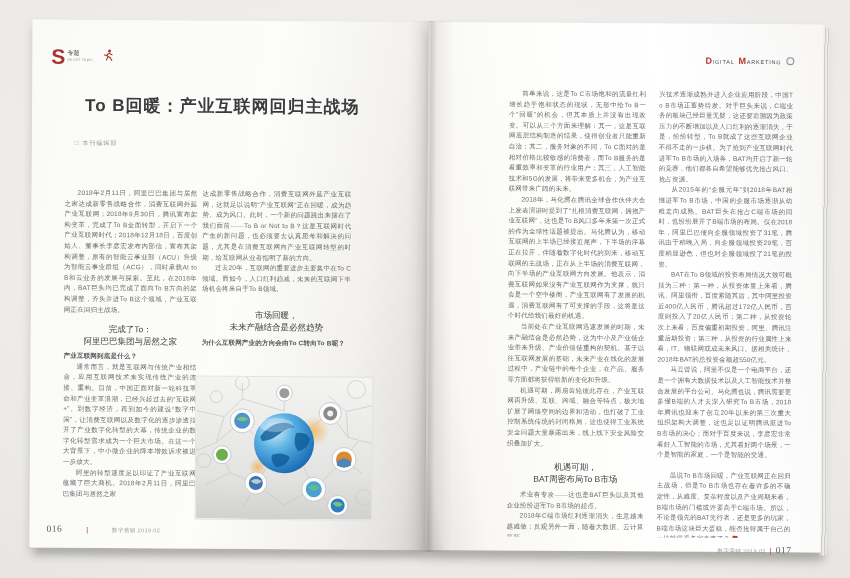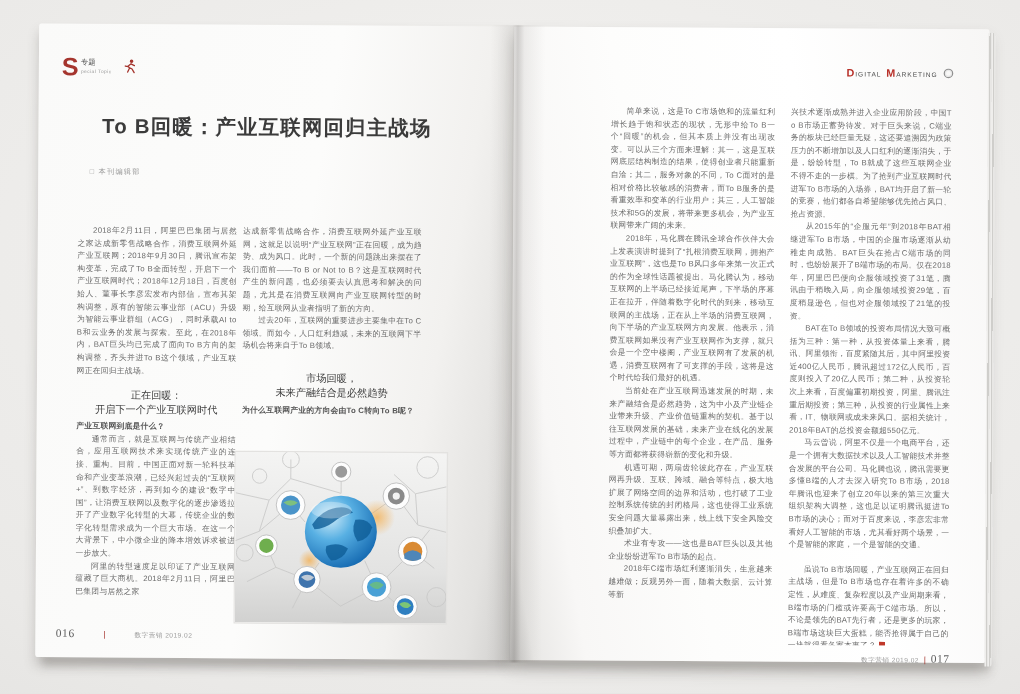--- a/index.html
+++ b/index.html
@@ -124,22 +124,22 @@
         </svg>
       </div>
 
       <h1 class="title">To B回暖：产业互联网回归主战场</h1>
       <div class="byline">□ 本刊编辑部</div>
 
       <div class="cols lcols">
         <div class="col lc1">
           <p class="body ind">2018年2月11日，阿里巴巴集团与居然之家达成新零售战略合作，消费互联网外延产业互联网；2018年9月30日，腾讯宣布架构变革，完成了To B全面转型，开启下一个产业互联网时代；2018年12月18日，百度创始人、董事长李彦宏发布内部信，宣布其架构调整，原有的智能云事业部（ACU）升级为智能云事业群组（ACG），同时承载AI to B和云业务的发展与探索。至此，在2018年内，BAT巨头均已完成了面向To B方向的架构调整，齐头并进To B这个领域，产业互联网正在回归主战场。</p>
           <div class="h2">
-            <span>正在回暖：</span>
-            <span>开启下一个产业互联网时代</span>
+            <span>完成了To：</span>
+            <span>阿里巴巴集团与居然之家</span>
           </div>
           <p class="body sub">产业互联网到底是什么？</p>
           <p class="body ind">通常而言，就是互联网与传统产业相结合，应用互联网技术来实现传统产业的连接、重构。目前，中国正面对新一轮科技革命和产业变革浪潮，已经兴起过去的“互联网+”、到数字经济，再到如今的建设“数字中国”，让消费互联网以及数字化的逐步渗透拉开了产业数字化转型的大幕，传统企业的数字化转型需求成为一个巨大市场。在这一个大背景下，中小微企业的降本增效诉求被进一步放大。</p>
           <p class="body ind">阿里的转型速度足以印证了产业互联网蕴藏了巨大商机。2018年2月11日，阿里巴巴集团与居然之家</p>
         </div>
         <div class="col lc2">
           <p class="body">达成新零售战略合作，消费互联网外延产业互联网，这就足以说明“产业互联网”正在回暖，成为趋势、成为风口。此时，一个新的问题跳出来摆在了我们面前——To B or Not to B？这是互联网时代产生的新问题，也必须要去认真思考和解决的问题，尤其是在消费互联网向产业互联网转型的时期，给互联网从业者指明了新的方向。</p>
           <p class="body ind">过去20年，互联网的重要进步主要集中在To C领域。而如今，人口红利趋减，未来的互联网下半场机会将来自于To B领域。</p>
           <div class="h2">
             <span>市场回暖，</span>
@@ -235,20 +235,24 @@
           <span class="rest">arketing</span>
         <span class="brand-circle"></span>
       </div>
 
       <div class="cols rcols">
         <div class="col rc1">
           <p class="body ind">简单来说，这是To C市场饱和的流量红利增长趋于饱和状态的现状，无形中给To B一个“回暖”的机会，但其本质上并没有出现改变。可以从三个方面来理解：其一，这是互联网底层结构制造的结果，使得创业者只能重新自洽；其二，服务对象的不同，To C面对的是相对价格比较敏感的消费者，而To B服务的是看重效率和变革的行业用户；其三，人工智能技术和5G的发展，将带来更多机会，为产业互联网带来广阔的未来。</p>
           <p class="body ind">2018年，马化腾在腾讯全球合作伙伴大会上发表演讲时提到了“扎根消费互联网，拥抱产业互联网”，这也是To B风口多年来第一次正式的作为全球性话题被提出。马化腾认为，移动互联网的上半场已经接近尾声，下半场的序幕正在拉开，伴随着数字化时代的到来，移动互联网的主战场，正在从上半场的消费互联网，向下半场的产业互联网方向发展。他表示，消费互联网如果没有产业互联网作为支撑，就只会是一个空中楼阁，产业互联网有了发展的机遇，消费互联网有了可支撑的手段，这将是这个时代给我们最好的机遇。</p>
           <p class="body ind">当前处在产业互联网迅速发展的时期，未来产融结合是必然趋势，这为中小及产业链企业带来升级、产业价值链重构的契机。基于以往互联网发展的基础，未来产业在线化的发展过程中，产业链中的每个企业，在产品、服务等方面都将获得崭新的变化和升级。</p>
           <p class="body ind">机遇可期，两扇齿轮彼此存在，产业互联网再升级、互联、跨域、融合等特点，极大地扩展了网络空间的边界和活动，也打破了工业控制系统传统的封闭格局，这也使得工业系统安全问题大量暴露出来，线上线下安全风险交织叠加扩大。</p>
+          <div class="h2">
+            <span>机遇可期，</span>
+            <span>BAT周密布局To B市场</span>
+          </div>
           <p class="body ind">术业有专攻——这也是BAT巨头以及其他企业纷纷进军To B市场的起点。</p>
           <p class="body ind">2018年C端市场红利逐渐消失，生意越来越难做；反观另外一面，随着大数据、云计算等新</p>
         </div>
         <div class="col rc2">
           <p class="body">兴技术逐渐成熟并进入企业应用阶段，中国To B市场正蓄势待发。对于巨头来说，C端业务的板块已经巨量无疑，这还要追溯因为政策压力的不断增加以及人口红利的逐渐消失，于是，纷纷转型，To B就成了这些互联网企业不得不走的一步棋。为了抢到产业互联网时代进军To B市场的入场券，BAT均开启了新一轮的竞赛，他们都各自希望能够优先抢占风口、抢占资源。</p>
           <p class="body ind">从2015年的“企服元年”到2018年BAT相继进军To B市场，中国的企服市场逐渐从幼稚走向成熟。BAT巨头在抢占C端市场的同时，也纷纷展开了B端市场的布局。仅在2018年，阿里巴巴便向企服领域投资了31笔，腾讯由于稍晚入局，向企服领域投资29笔，百度稍显逊色，但也对企服领域投了21笔的投资。</p>
           <p class="body ind">BAT在To B领域的投资布局情况大致可概括为三种：第一种，从投资体量上来看，腾讯、阿里领衔，百度紧随其后，其中阿里投资近400亿人民币，腾讯超过172亿人民币，百度则投入了20亿人民币；第二种，从投资轮次上来看，百度偏重初期投资，阿里、腾讯注重后期投资；第三种，从投资的行业属性上来看，IT、物联网或成未来风口。据相关统计，2018年BAT的总投资金额超550亿元。</p>
           <p class="body ind">马云曾说，阿里不仅是一个电商平台，还是一个拥有大数据技术以及人工智能技术并整合发展的平台公司。马化腾也说，腾讯需要更多懂B端的人才去深入研究To B市场，2018年腾讯也迎来了创立20年以来的第三次重大组织架构大调整，这也足以证明腾讯挺进To B市场的决心；而对于百度来说，李彦宏非常看好人工智能的市场，尤其看好两个场景，一个是智能的家庭，一个是智能的交通。</p>
           <p class="body ind mt"><span>虽说To B市场回暖，产业互联网正在回归主战场，但是To B市场也存在着许多的不确定性，从难度、复杂程度以及产业周期来看，B端市场的门槛或许要高于C端市场。所以，不论是领先的BAT先行者，还是更多的玩家，B端市场这块巨大蛋糕，能否抢得属于自己的一块就得看各家本事了？</span><span class="endmark"></span></p>
         </div>

